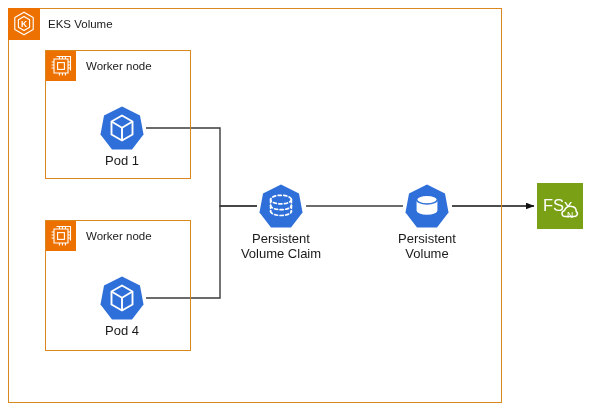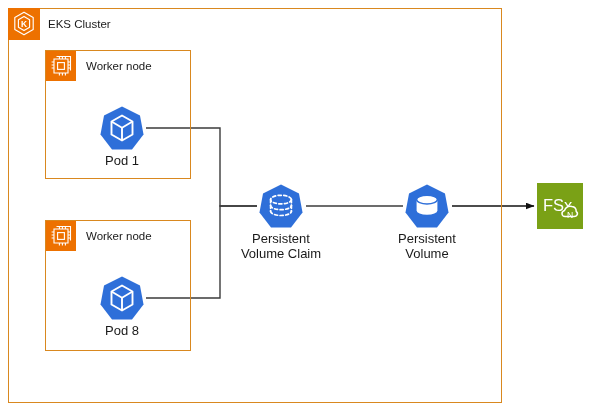--- a/index.html
+++ b/index.html
@@ -158,21 +158,21 @@
 
   <div class="grp-icon" id="eks-cluster-icon">
     <svg width="32" height="32" viewBox="0 0 32 32" aria-hidden="true">
       <g fill="none" stroke="#ffffff" stroke-width="1.15" stroke-linejoin="round">
         <polygon points="16,4.2 25.2,9.6 25.2,21.4 16,26.8 6.8,21.4 6.8,9.6"></polygon>
         <polygon points="16,8.4 21.6,11.7 21.6,19.3 16,22.6 10.4,19.3 10.4,11.7"></polygon>
       </g>
       <text x="16" y="19.4" text-anchor="middle" fill="#ffffff" font-family="'Liberation Sans', sans-serif" font-size="8.4" font-weight="bold">K</text>
     </svg>
   </div>
-  <div class="grp-title" id="eks-cluster-title">EKS Cluster</div>
+  <div class="grp-title" id="eks-cluster-title">EKS Volume</div>
 
   <div class="box worker-node-box" id="worker-node-box-1"></div>
   <div class="grp-icon worker-node-icon" id="worker-node-icon-1">
     <svg width="30" height="30" viewBox="0 0 30 30" aria-hidden="true">
       <g fill="none" stroke="#ffffff" stroke-width="1.1">
         <path d="M10.5 5.5 L24.5 5.5 L24.5 19.5"></path>
         <path d="M8 8 L22 8 L22 22 L8 22 Z"></path>
         <rect x="11.6" y="11.6" width="6.8" height="6.8"></rect>
         <path d="M13.4 8 L13.4 5.6 M16.4 8 L16.4 5.6 M19.4 8 L19.4 5.6"></path>
         <path d="M13.4 22 L13.4 24.4 M16.4 22 L16.4 24.4 M19.4 22 L19.4 24.4"></path>
@@ -211,21 +211,21 @@
   </div>
 
   <div class="k8s-node" id="pod2-node">
     <svg class="k8s-hex" viewBox="0 0 48 48">
       <polygon points="24,2.5 42,11.5 45.5,30.5 34,45.5 14,45.5 2.5,30.5 6,11.5" fill="#2e6fd9"></polygon>
       <g fill="none" stroke="#ffffff" stroke-width="1.9" stroke-linejoin="round">
         <polygon points="24,11.5 34.5,17.5 34.5,30.5 24,36.5 13.5,30.5 13.5,17.5"></polygon>
         <path d="M13.5 17.5 L24 23.7 L34.5 17.5 M24 23.7 L24 36.5"></path>
       </g>
     </svg>
-    <div class="k8s-label">Pod 8</div>
+    <div class="k8s-label">Pod 4</div>
   </div>
 
   <div class="k8s-node" id="pvc-node">
     <svg class="k8s-hex" viewBox="0 0 48 48">
       <polygon points="24,2.5 42,11.5 45.5,30.5 34,45.5 14,45.5 2.5,30.5 6,11.5" fill="#2e6fd9"></polygon>
       <g fill="none" stroke="#ffffff" stroke-width="1.7" stroke-dasharray="3.1 2.4" stroke-linecap="round">
         <ellipse cx="24" cy="17.6" rx="10.4" ry="4.3"></ellipse>
         <path d="M13.6 17.6 L13.6 29.2"></path>
         <path d="M34.4 17.6 L34.4 29.2"></path>
         <path d="M13.6 29.2 A 10.4 4.3 0 0 0 34.4 29.2"></path>

